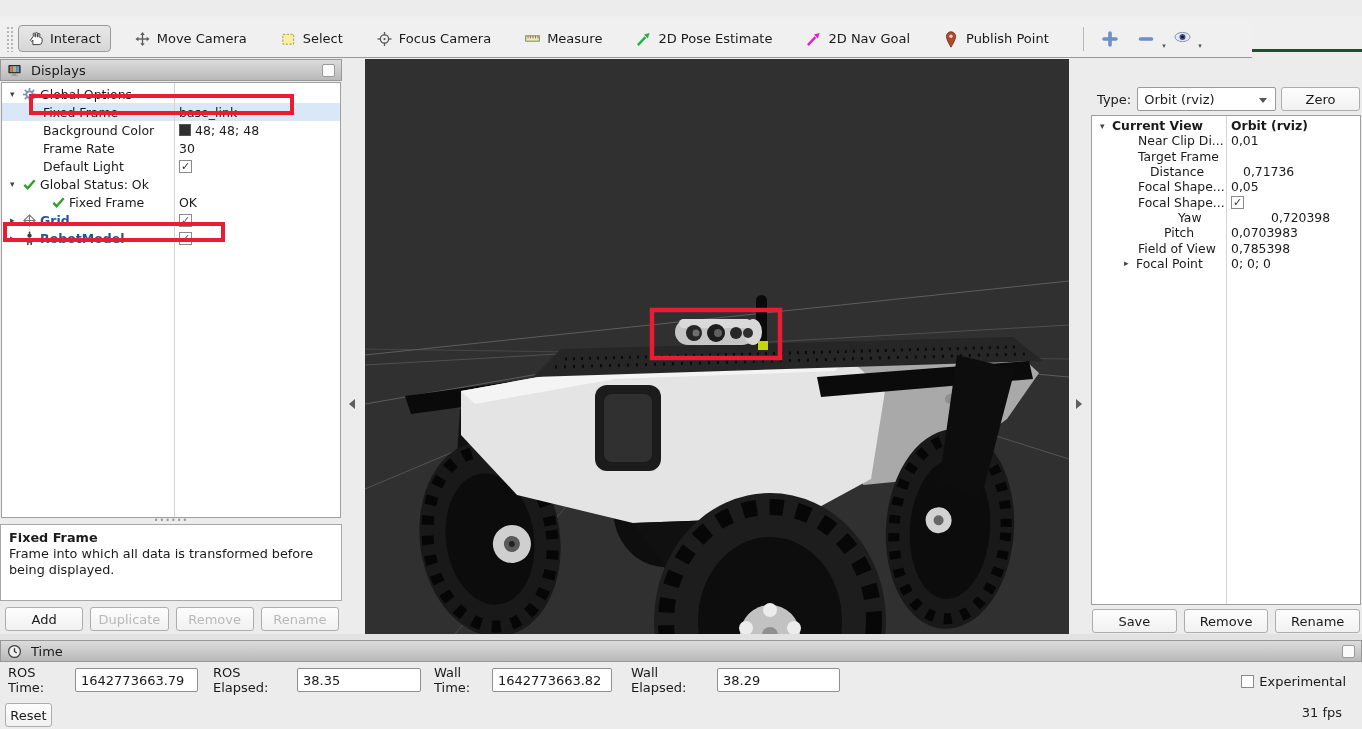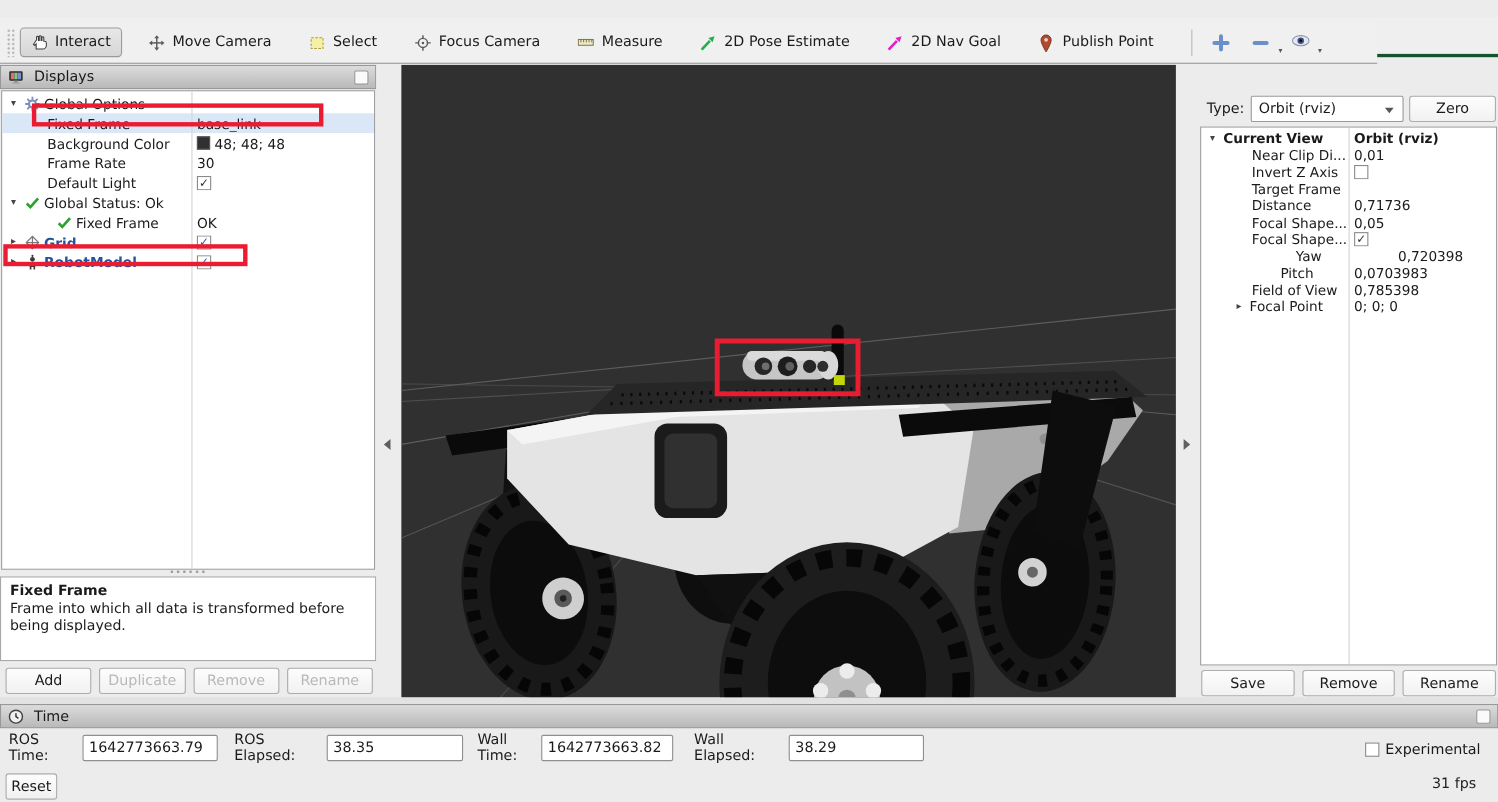--- a/index.html
+++ b/index.html
@@ -497,36 +497,28 @@
         <div class="trow">
           <div class="ncol" style="padding-left: 46px;">
             <span class="">Near Clip Di...</span>
           </div>
           <div class="vcol">
             <span>0,01</span>
           </div>
         </div>
         <div class="trow">
           <div class="ncol" style="padding-left: 46px;">
-            <span class="">Invert Z Axis</span>
-          </div>
-          <div class="vcol">
-            <span class="cb"></span>
-          </div>
-        </div>
-        <div class="trow">
-          <div class="ncol" style="padding-left: 46px;">
             <span class="">Target Frame</span>
           </div>
           <div class="vcol">
             <span><fixed frame=""></fixed></span>
           </div>
         </div>
         <div class="trow">
-          <div class="ncol" style="padding-left: 46px;">
+          <div class="ncol" style="padding-left: 46px; margin-left: 12px;">
             <span class="">Distance</span>
           </div>
           <div class="vcol">
             <span>0,71736</span>
           </div>
         </div>
         <div class="trow">
           <div class="ncol" style="padding-left: 46px;">
             <span class="">Focal Shape...</span>
           </div>

